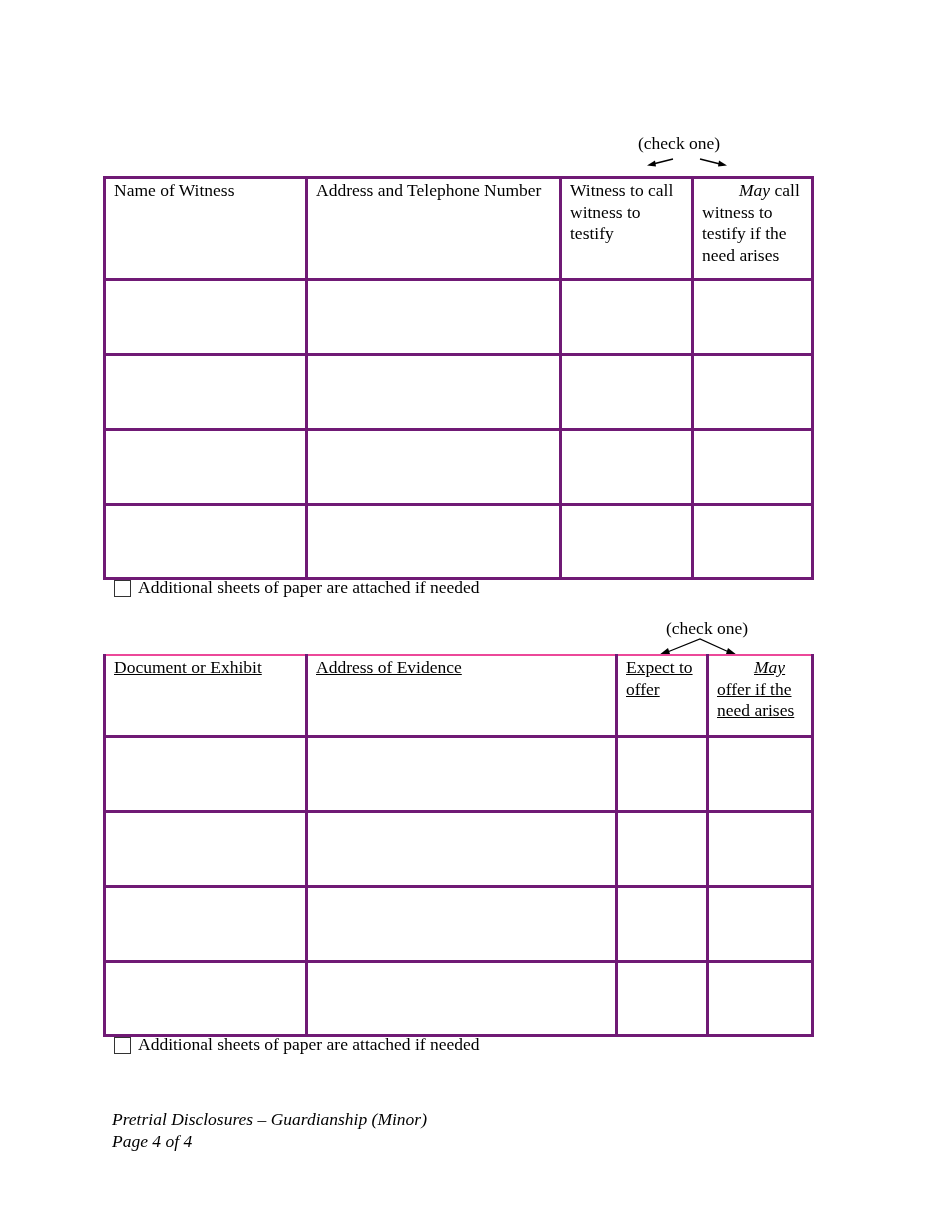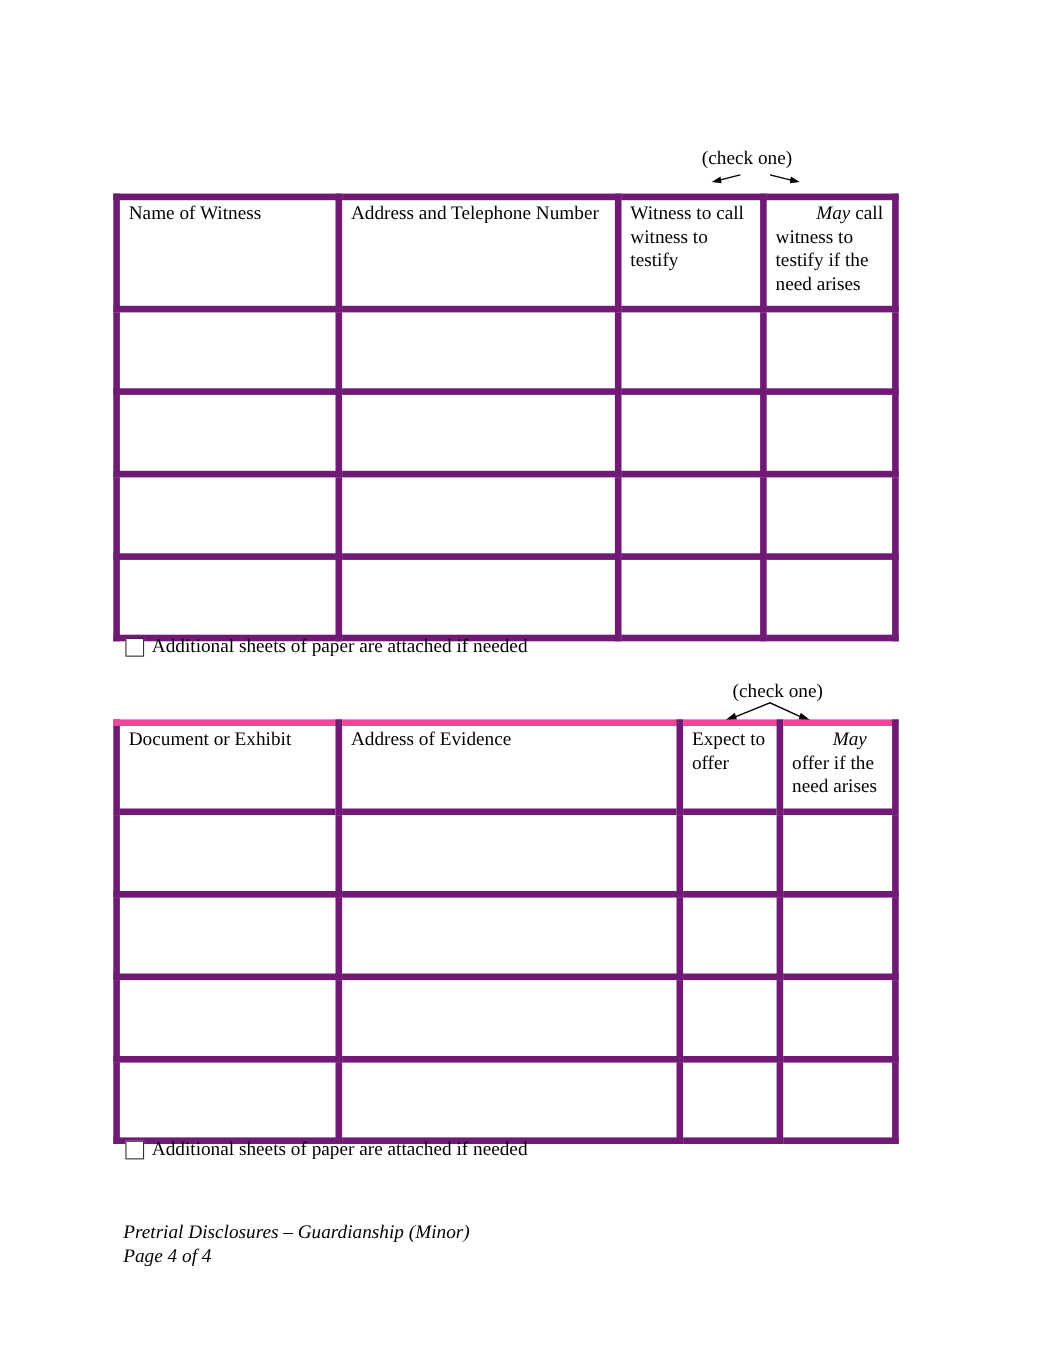--- a/index.html
+++ b/index.html
@@ -1,25 +1,25 @@
 <!DOCTYPE html>
 <html><head>
 <meta charset="utf-8">
 <style>
   html, body { margin: 0; padding: 0; background: #ffffff; }
   body { width: 950px; height: 1230px; position: relative; font-family: "Liberation Serif", "DejaVu Serif", serif; color: #000; font-size: 17.5px; overflow: hidden; }
   .abs { position: absolute; }
   table.form { position: absolute; border-collapse: collapse; table-layout: fixed; }
-  table.form td { border: 6px solid #701a75; vertical-align: top; padding: 0; box-sizing: border-box; }
+  table.form td { border: 3px solid #701a75; vertical-align: top; padding: 0; box-sizing: border-box; }
   .cell-text { display: block; padding: 1px 8px 0 8px; line-height: 21.5px; }
   .checkbox { position: absolute; width: 17px; height: 17px; border: 1px solid #333; box-sizing: border-box; background: #fff; }
   .note { position: absolute; font-size: 17.5px; line-height: 21px; white-space: nowrap; }
   .footer { position: absolute; left: 112px; top: 1109px; font-style: italic; font-size: 17.5px; line-height: 21.5px; }
   em { font-style: italic; margin-left: 37px; }
-  #t2 td.thick-top { border-top: 6px solid #ec4899; }
+  #t2 td.thick-top { border-top: 2px solid #ec4899; text-decoration: underline; }
   #t2 tr.head td { border-bottom: 2px solid #111; }
 </style>
 </head>
 <body>
 
 <div class="note" style="left:638px; top:133px;">(check one)</div>
 <svg class="abs" style="left:645px; top:156px;" width="32" height="14" viewBox="0 0 32 14">
   <line x1="28" y1="3" x2="8" y2="8" stroke="#000" stroke-width="1.3"></line>
   <polygon points="2,9.5 10,4.5 11,10.5" fill="#000"></polygon>
 </svg>

